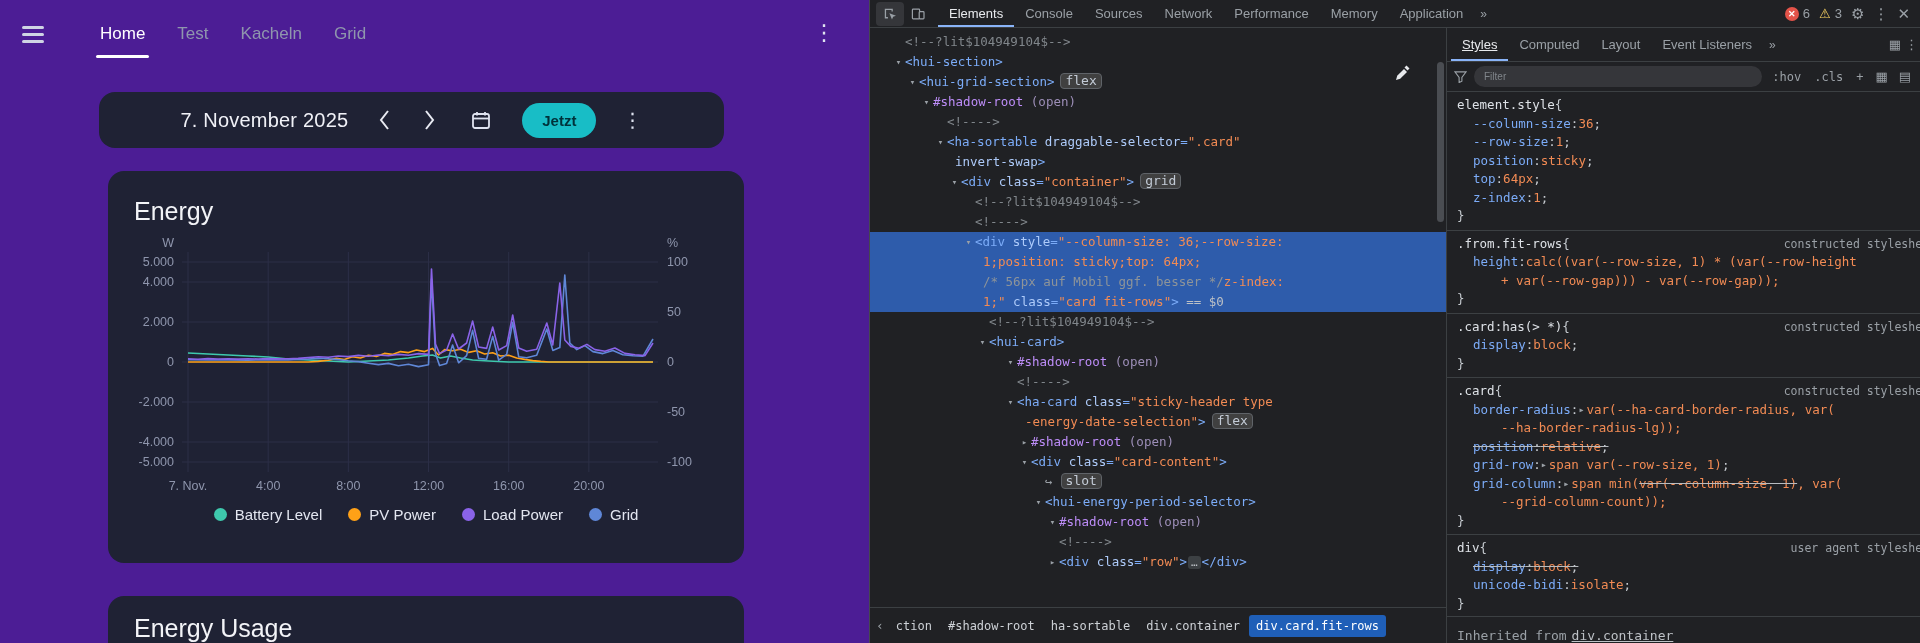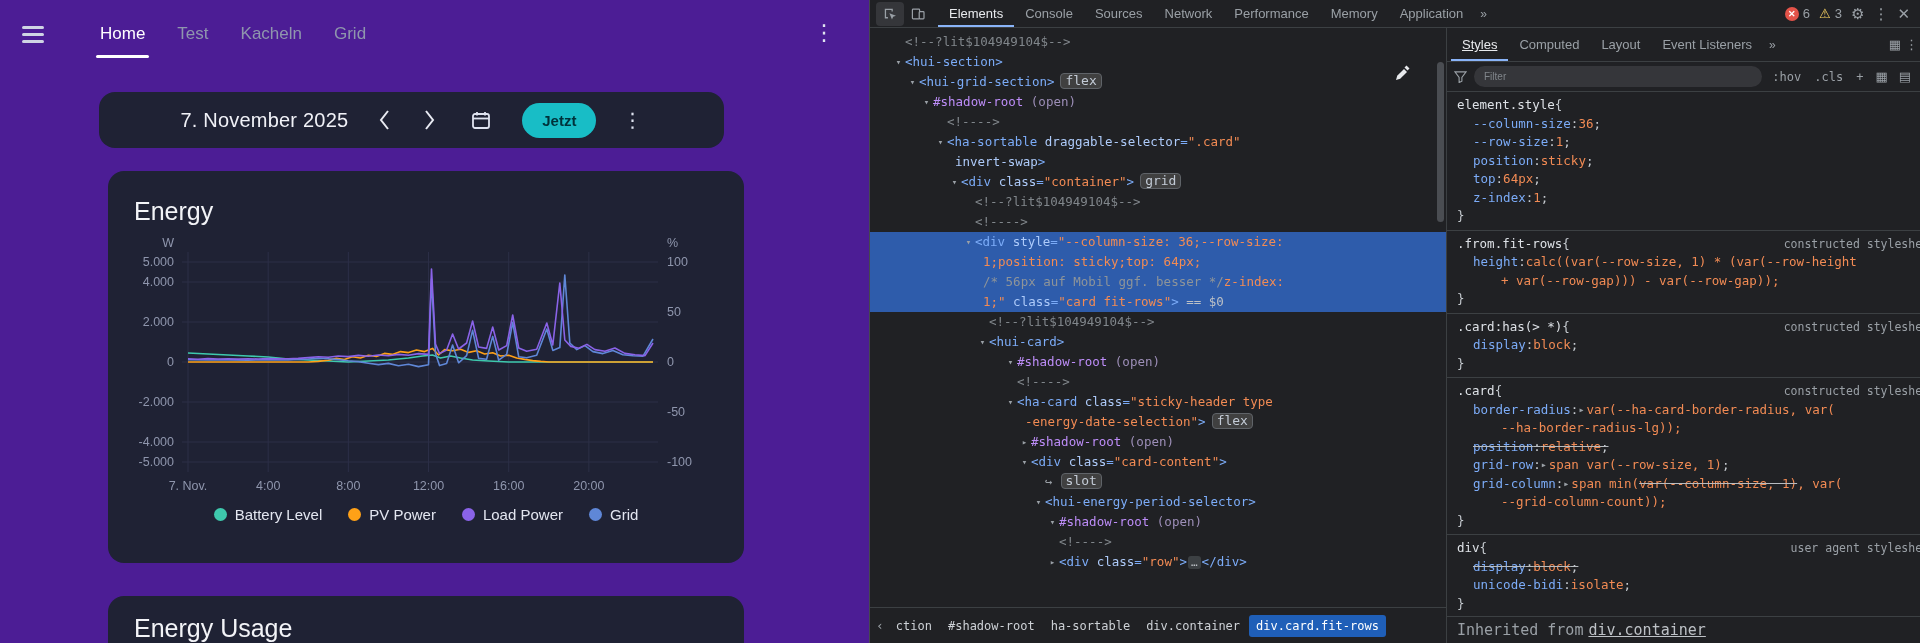--- a/index.html
+++ b/index.html
@@ -97,22 +97,22 @@
   .rule-line { white-space:nowrap; overflow:hidden; display:flex; }
   .rl-body { padding-left:16px; }
   .rl-cont { padding-left:44px; }
   .st-sl { color:#dde1e6; }
   .st-pu { color:#c6cbd0; }
   .st-pr { color:#7cacf8; }
   .st-va { color:#f28b54; }
   .st-ar { color:#9aa0a6; font-size:10px; padding-right:2px; }
   .strike, .st-strike { text-decoration:line-through; text-decoration-color:#b8bcc0; }
   .origin { margin-left:auto; margin-right:-16px; color:#9aa0a6; font-size:11.5px; flex:none; padding-left:14px; }
-  .inherited { flex:none; height:27px; border-top:1px solid #3c4043; display:flex; align-items:center;
-               color:#9aa0a6; font-size:15px; padding:0 10px; gap:5px; font-family:"DejaVu Sans Mono",monospace; }
+  .inherited { flex:none; height:27px; border-top:1px solid #3c4043; display:flex; align-items:flex-end;
+               color:#9aa0a6; font-size:13px; padding:0 10px; gap:5px; font-family:"DejaVu Sans Mono",monospace; }
   .inh-link { color:#bdc1c6; text-decoration:underline; cursor:pointer; }
 </style>
 </head>
 <body>
 
 <div class="screen">
 
   <section class="app">
     <header class="topbar">
       <div class="burger">

